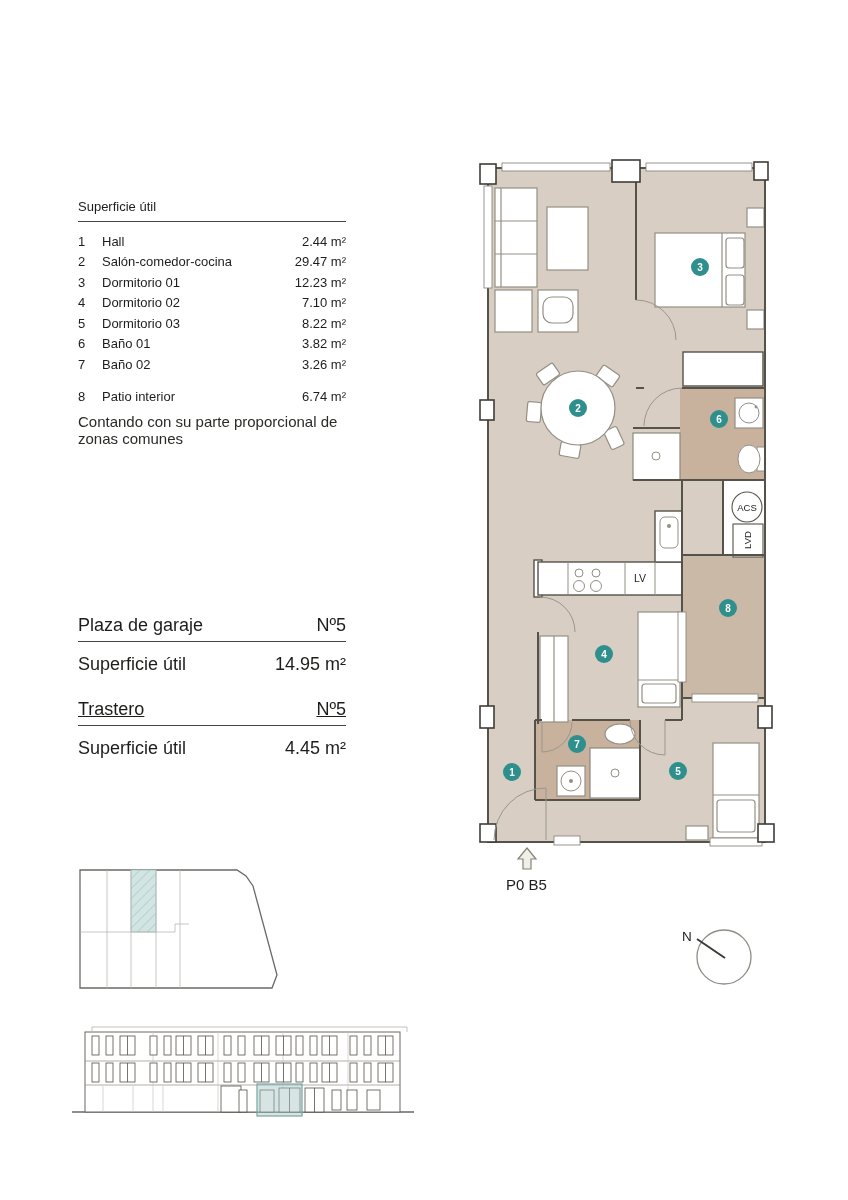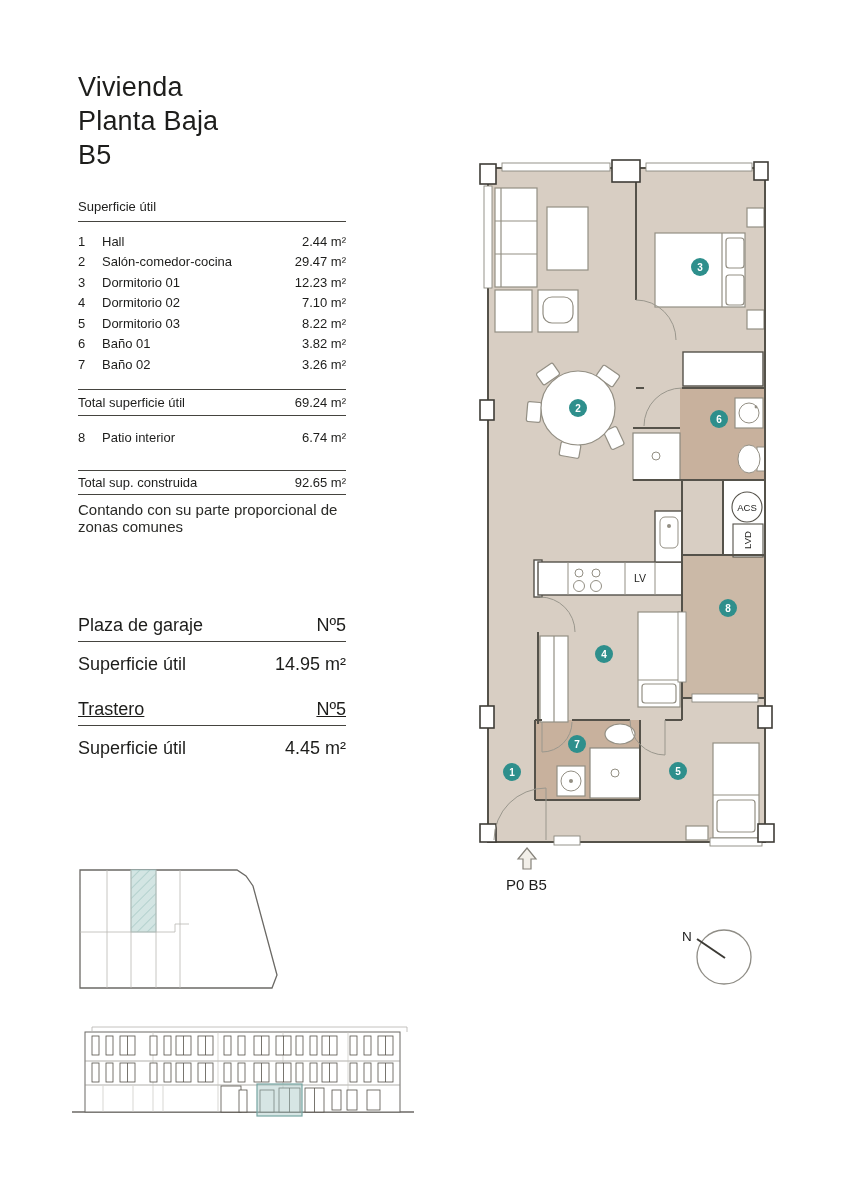--- a/index.html
+++ b/index.html
@@ -30,25 +30,20 @@
   .compass-svg{position:absolute;left:672px;top:912px;}
   .site-svg{position:absolute;left:70px;top:860px;}
   .elev-svg{position:absolute;left:58px;top:1020px;}
   svg text{font-family:"Liberation Sans",sans-serif;}
 </style>
 </head>
 <body>
 
 <div class="page">
 
-  <div class="title">
-    <div>Vivienda</div>
-    <div>Planta Baja</div>
-    <div>B5</div>
-  </div>
 
   <div class="stable">
     <div class="thead">Superficie útil</div>
     <div class="rows">
       <div class="srow">
           <span class="num">1</span>
           <span class="name">Hall</span>
           <span class="val">2.44 m²</span>
         </div>
       <div class="srow">
@@ -74,33 +69,25 @@
       <div class="srow">
           <span class="num">6</span>
           <span class="name">Baño 01</span>
           <span class="val">3.82 m²</span>
         </div>
       <div class="srow">
           <span class="num">7</span>
           <span class="name">Baño 02</span>
           <span class="val">3.26 m²</span>
         </div>
-    </div>
-    <div class="total-row">
-      <span>Total superficie útil</span>
-      <span class="val">69.24 m²</span>
     </div>
     <div class="srow patio-row">
       <span class="num">8</span>
       <span class="name">Patio interior</span>
       <span class="val">6.74 m²</span>
-    </div>
-    <div class="total-row second">
-      <span>Total sup. construida</span>
-      <span class="val">92.65 m²</span>
     </div>
     <div class="note">Contando con su parte proporcional de zonas comunes</div>
   </div>
 
   <div class="gblock">
     <div class="ghead">
       <span>Plaza de garaje</span>
       <span>Nº5</span>
     </div>
     <div class="grow">

